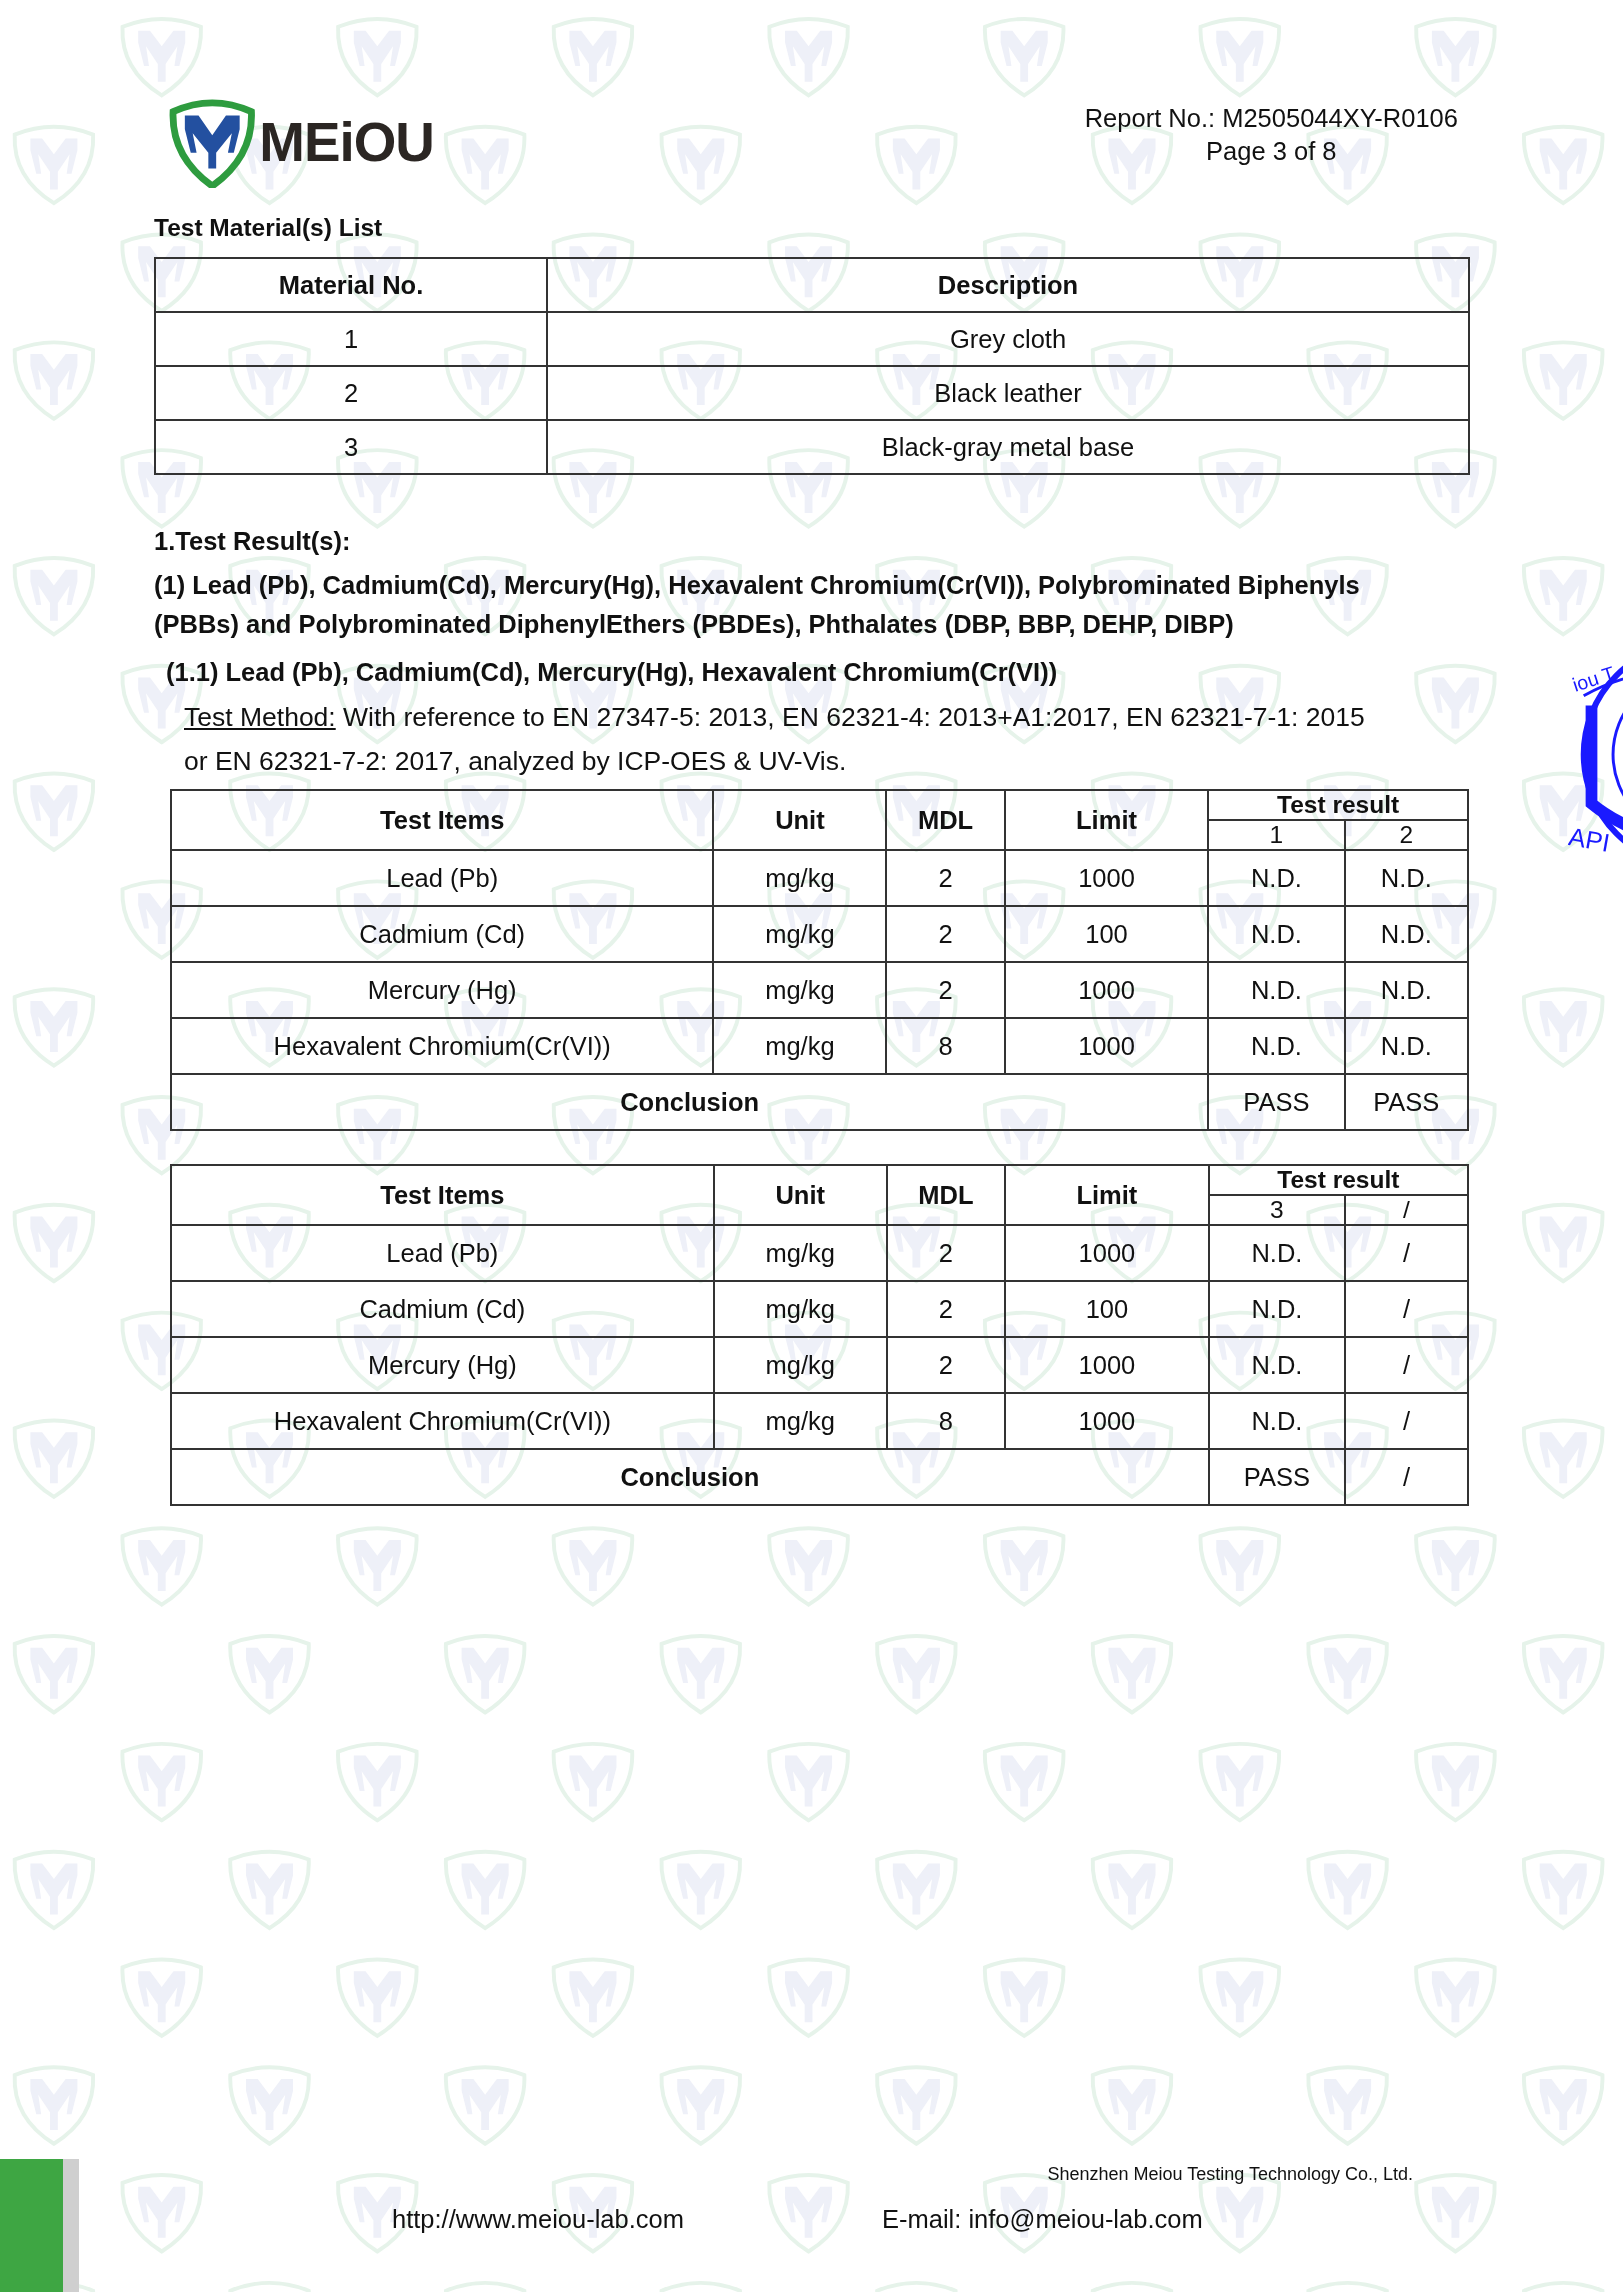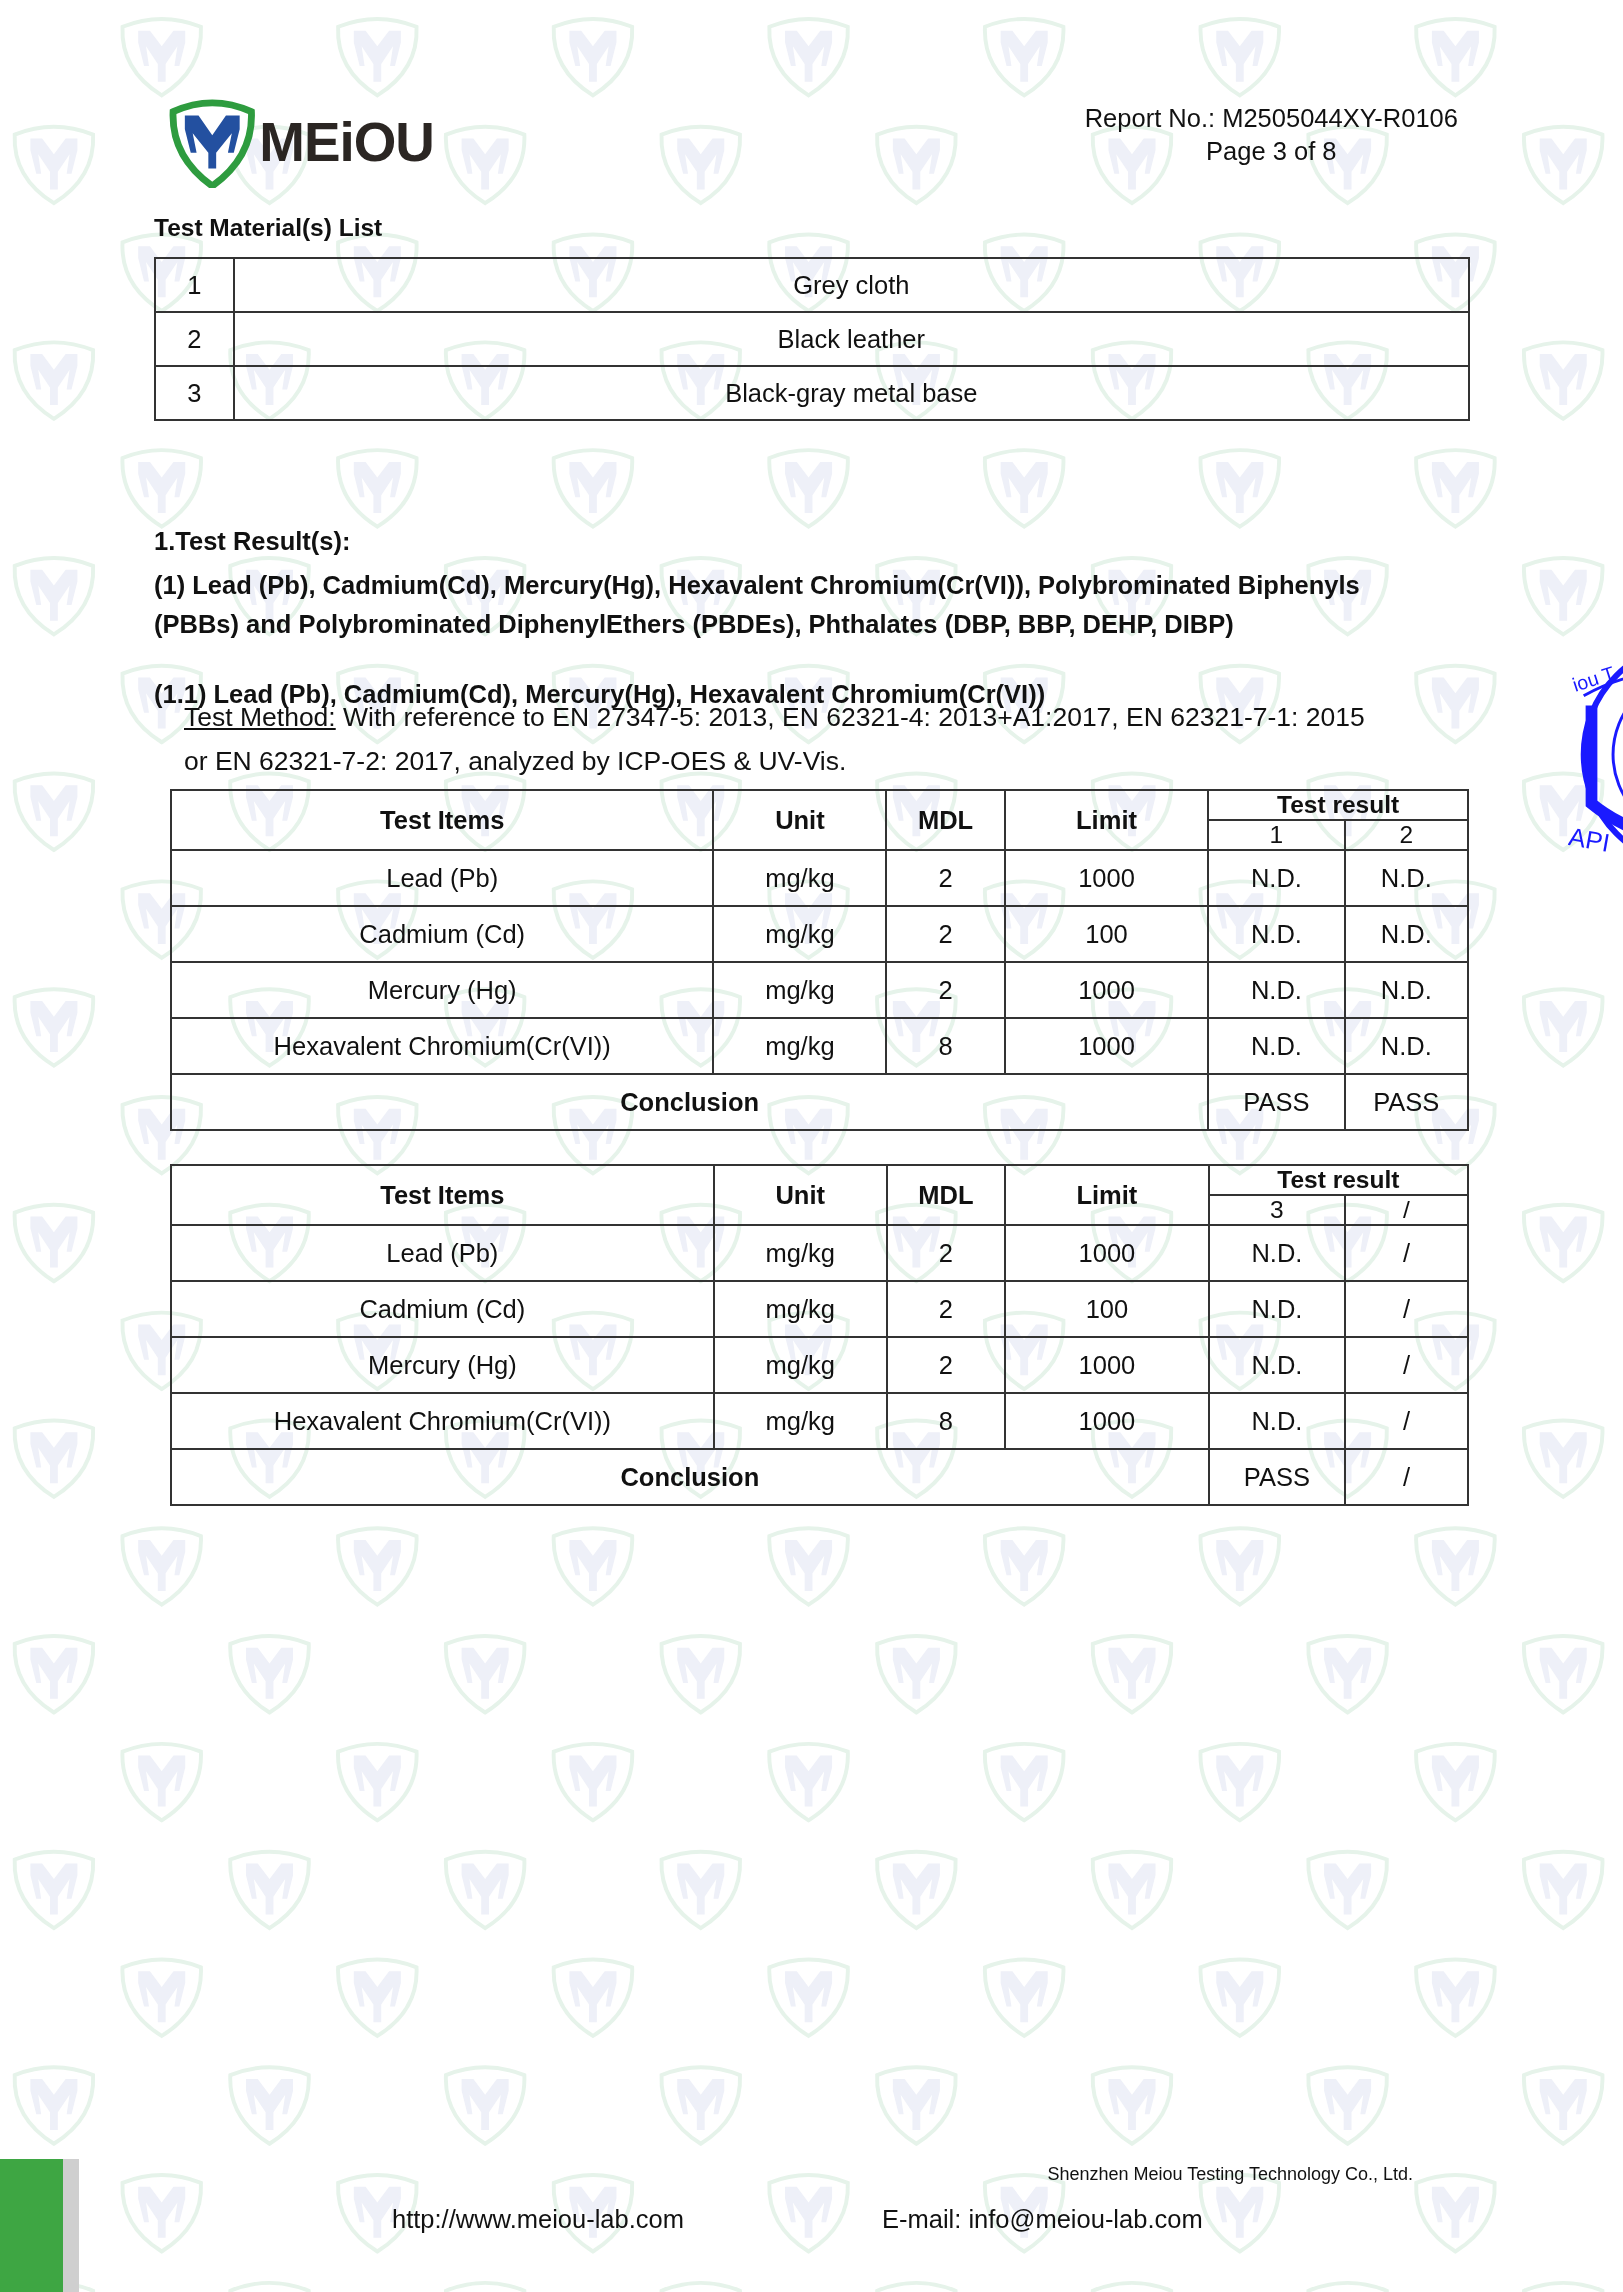--- a/index.html
+++ b/index.html
@@ -847,39 +847,43 @@
 
 <div id="report-no" class="abs">
   <div>Report No.: M2505044XY-R0106</div>
   <div>Page 3 of 8</div>
 </div>
 
 <div id="section-heading-materials" class="abs">Test Material(s) List</div>
 
 <table id="materials-table">
   <tbody>
+      <tr>
+    <th class="c1">Material No.</th>
+    <th>Description</th>
+  </tr>
   <tr>
     <td>1</td>
     <td>Grey cloth</td>
   </tr>
   <tr>
     <td>2</td>
     <td>Black leather</td>
   </tr>
   <tr>
     <td>3</td>
     <td>Black-gray metal base</td>
   </tr>
 </tbody>
   </table>
 
 <div class="abs line" style="top:527px;">1.Test Result(s):</div>
 <div class="abs line" style="top:571px;">(1) Lead (Pb), Cadmium(Cd), Mercury(Hg), Hexavalent Chromium(Cr(VI)), Polybrominated Biphenyls</div>
 <div class="abs line" style="top:610px;">(PBBs) and Polybrominated DiphenylEthers (PBDEs), Phthalates (DBP, BBP, DEHP, DIBP)</div>
-<div class="abs line" style="top:680px;">(1.1) Lead (Pb), Cadmium(Cd), Mercury(Hg), Hexavalent Chromium(Cr(VI))</div>
+<div class="abs line" style="top:658px;margin-left:12px;">(1.1) Lead (Pb), Cadmium(Cd), Mercury(Hg), Hexavalent Chromium(Cr(VI))</div>
 <div class="abs line indent" style="top:702px;"><span class="u">Test Method:</span><span> With reference to EN 27347-5: 2013, EN 62321-4: 2013+A1:2017, EN 62321-7-1: 2015</span></div>
 <div class="abs line indent" style="top:746px;">or EN 62321-7-2: 2017, analyzed by ICP-OES &amp; UV-Vis.</div>
 
 <table id="result-table-1" class="rt">
   <tbody>
       <tr>
     <th class="w-item" rowspan="2">Test Items</th>
     <th class="w-unit" rowspan="2">Unit</th>
     <th class="w-mdl" rowspan="2">MDL</th>
     <th class="w-limit" rowspan="2">Limit</th>

